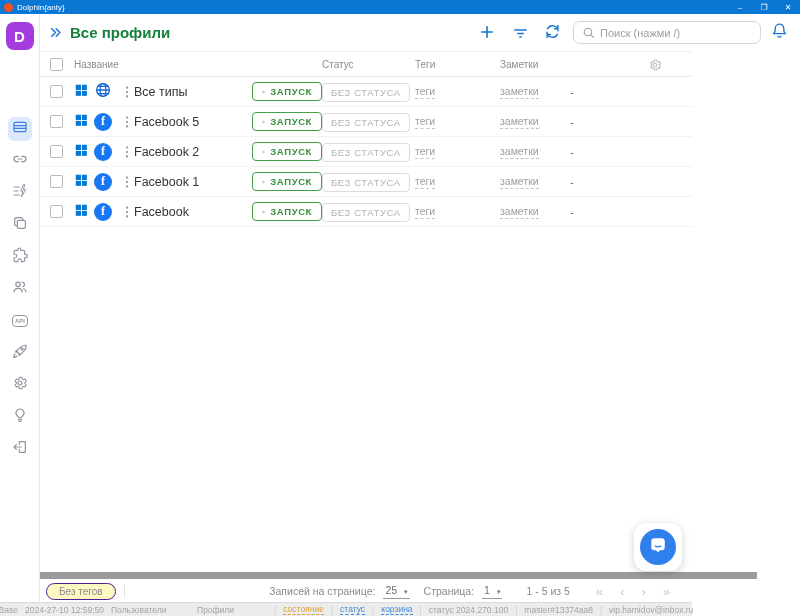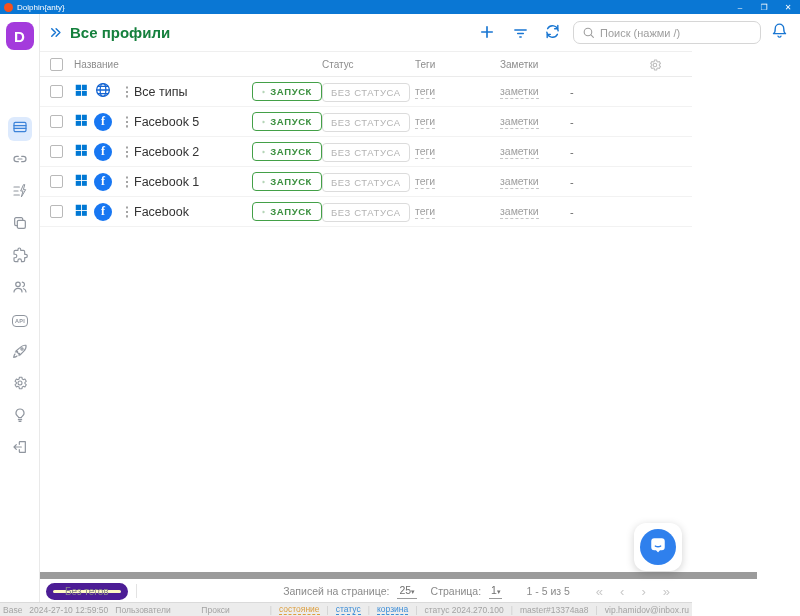--- a/index.html
+++ b/index.html
@@ -59,24 +59,24 @@
   
   .chat-card { position:absolute; right:10px; bottom:45px; width:48px; height:48px; background:#fff; border-radius:12px; box-shadow:0 2px 8px rgba(0,0,0,.18); display:flex; align-items:center; justify-content:center; z-index:30; }
   .chat-fab { width:36px; height:36px; border-radius:50%; background:#2f80ed; display:flex; align-items:center; justify-content:center; cursor:pointer; color:#fff; }
 
   
   .hscroll { position:absolute; left:40px; right:2px; top:572px; height:7px; background:#ececec; z-index:20; }
   .hscroll-thumb { position:absolute; left:0; top:0; height:7px; width:717px; background:#9b9b9b; cursor:pointer; }
 
   
   .footer { position:absolute; left:40px; right:0; top:580px; height:22px; background:#fff; display:flex; align-items:center; }
-  .no-tags { margin-left:6px; height:17px; padding:0 12px; border:7px solid #4c1d95; border-radius:10px; background:#fef9c3; color:#8a8a8a; font-size:10px; display:flex; align-items:center; cursor:pointer; font-family:"Liberation Sans",sans-serif; }
+  .no-tags { margin-left:6px; height:17px; padding:0 12px; border:1px solid #4c1d95; border-radius:10px; background:#fef9c3; color:#8a8a8a; font-size:10px; display:flex; align-items:center; cursor:pointer; font-family:"Liberation Sans",sans-serif; }
   .foot-sep { width:1px; height:14px; background:#e3e3e3; margin-left:8px; }
   .pag { margin-left:auto; display:flex; align-items:center; font-size:10.5px; color:#8a8a8a; }
-  .pag-select { display:inline-flex; align-items:flex-end; border-bottom:1px solid #9a9a9a; padding:0 2px 2px; margin:0 14px 0 8px; color:#6f6f6f; cursor:pointer; }
+  .pag-select { display:inline-flex; align-items:flex-end; gap:7px; border-bottom:1px solid #9a9a9a; padding:0 2px 2px; margin:0 14px 0 8px; color:#6f6f6f; cursor:pointer; }
   .pag-caret { font-size:7px; color:#757575; }
   .pag-range { margin:0 26px 0 10px; color:#8a8a8a; }
   .pag-arrows { display:flex; align-items:center; gap:17px; margin-right:22px; color:#c9c9c9; font-size:13px; }
   .pag-arrow { cursor:pointer; }
 
   
   .statusbar { position:absolute; left:0; right:0; bottom:0; height:14px; background:#ececec; border-top:1px solid #dadada; display:flex; align-items:center; justify-content:center; gap:7px; font-size:8.5px; color:#a3a3a3; white-space:nowrap; z-index:45; }
   .sb-strong { color:#7a7a7a; font-weight:700;margin-top:41px; }
   .sb-sep { color:#cccccc; }
   .sb-link-orange { color:#dd9f3f; border-bottom:1px dashed #dd9f3f; cursor:pointer; }
@@ -429,21 +429,21 @@
         <span class="pag-arrow">»</span>
       </span>
     </div>
   </div>
 
   <div class="statusbar">
     <span>Base</span>
     <span>2024-27-10 12:59:50</span>
     <span>Пользователи</span>
     <span class="sb-strong">1 / 1</span>
-    <span>Прокси</span>
+    <span>Профили</span>
     <span class="sb-strong">5 / 100</span>
     <span class="sb-sep">|</span>
     <span class="sb-link-orange">состояние</span>
     <span class="sb-sep">|</span>
     <span class="sb-link-blue">статус</span>
     <span class="sb-sep">|</span>
     <span class="sb-link-blue">корзина</span>
     <span class="sb-sep">|</span>
     <span>статус 2024.270.100</span>
     <span class="sb-sep">|</span>

